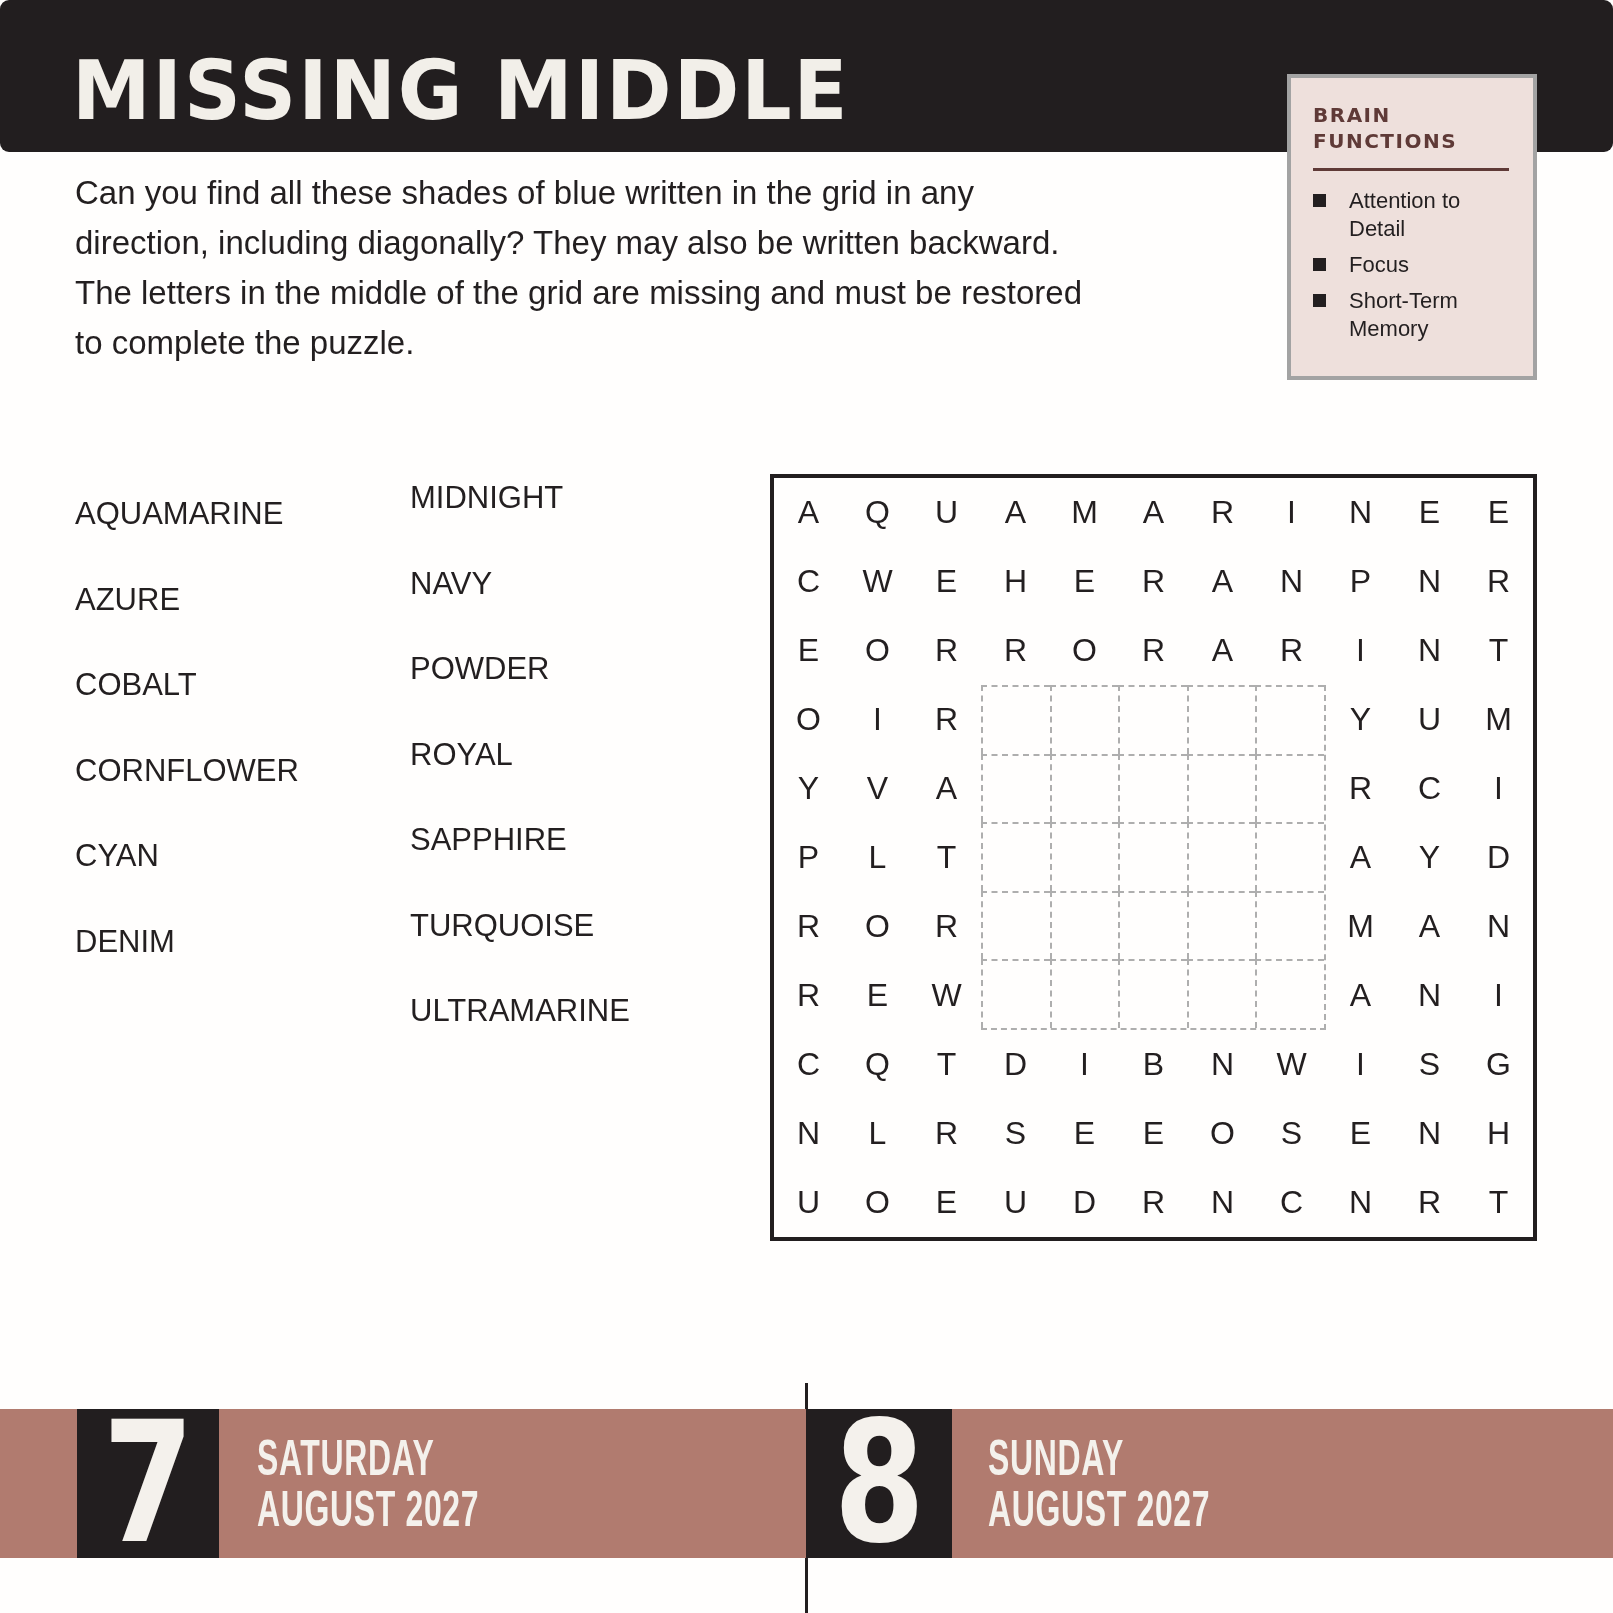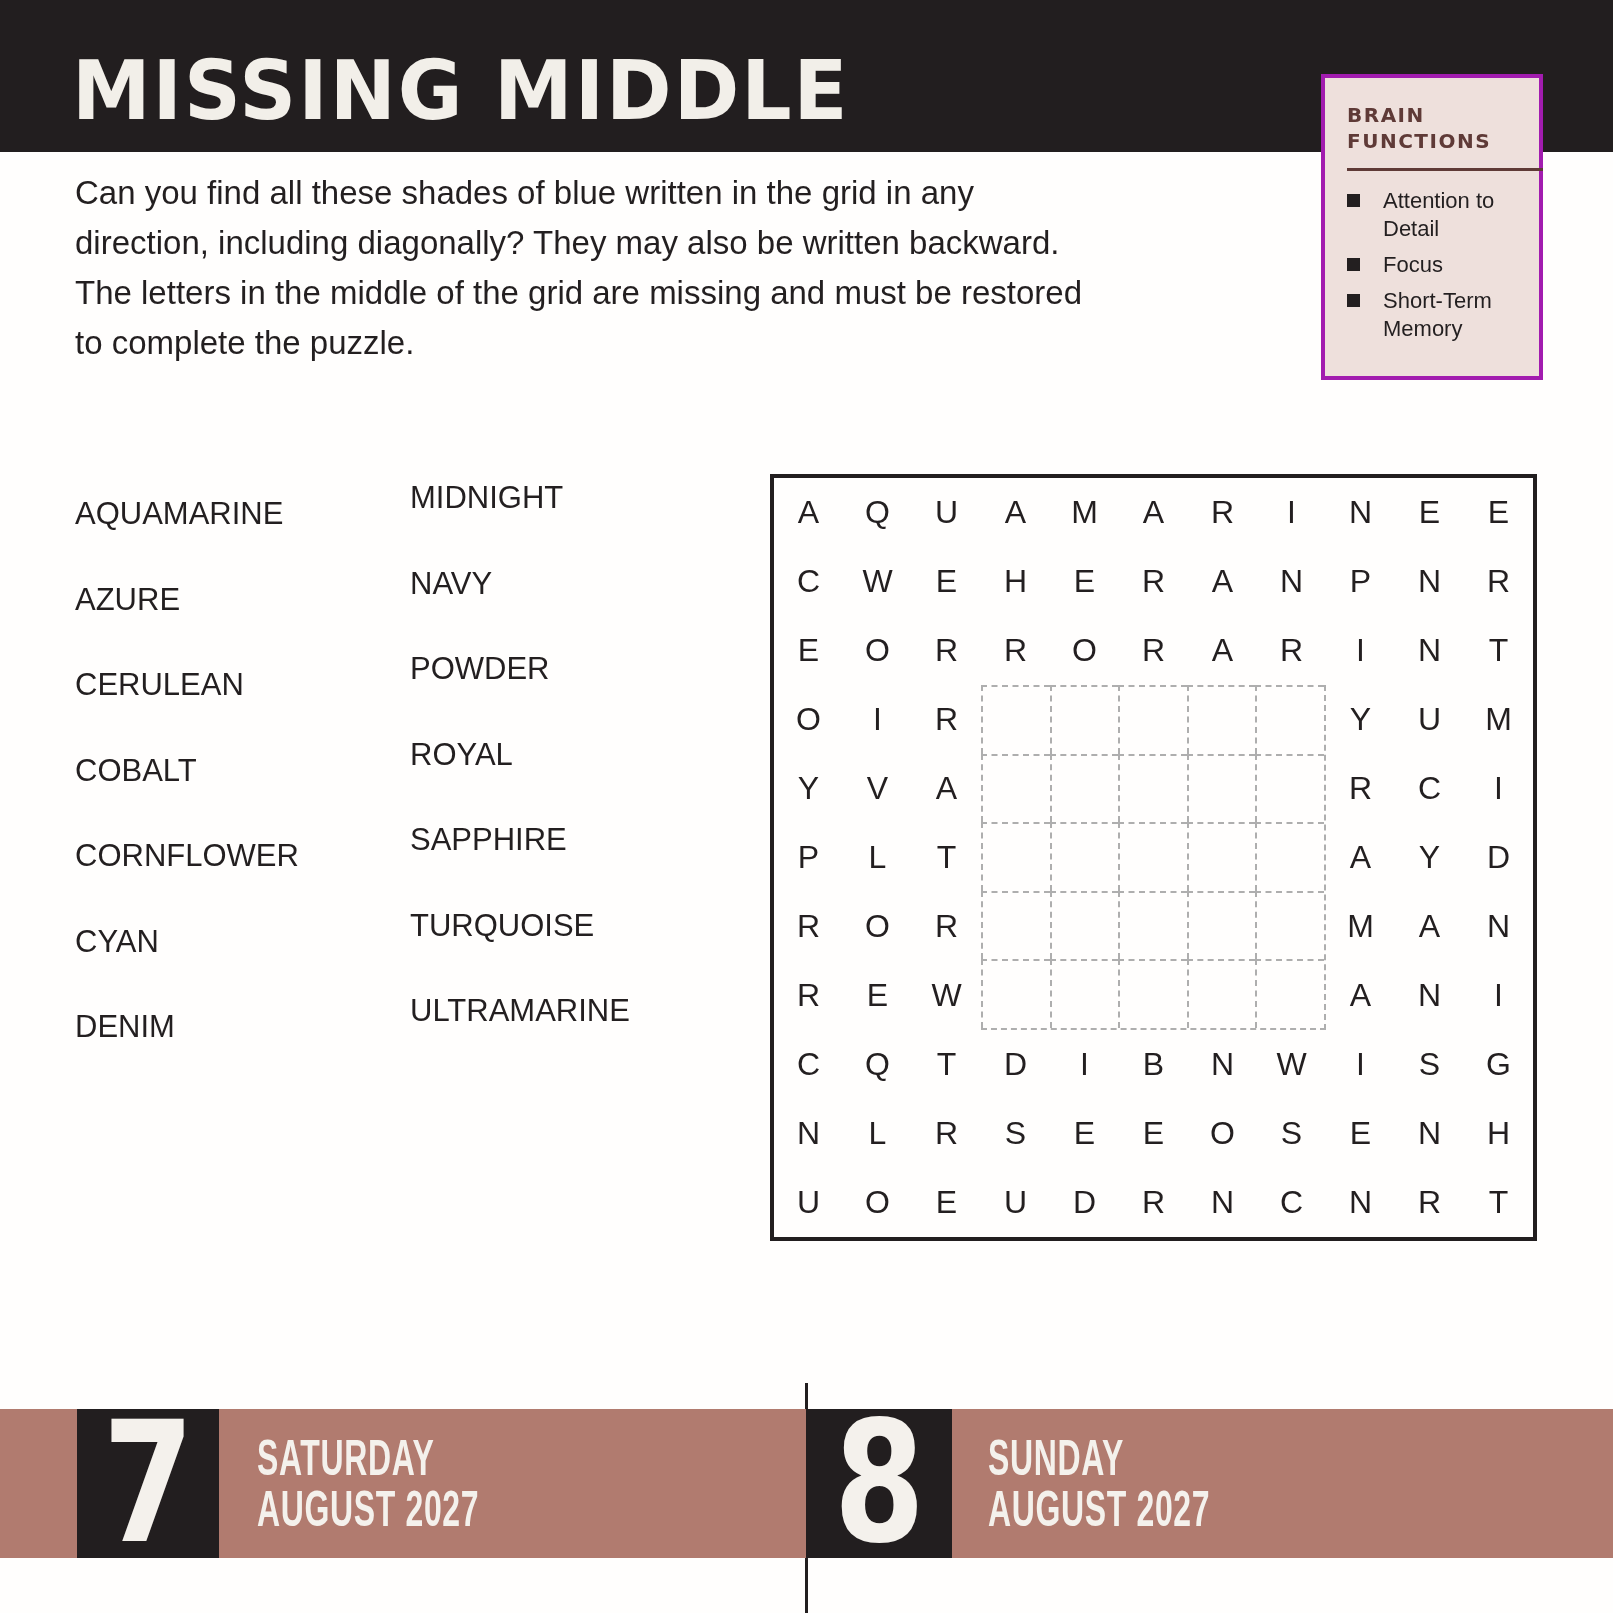--- a/index.html
+++ b/index.html
@@ -1,30 +1,30 @@
 <!DOCTYPE html>
 <html><head>
 <meta charset="utf-8">
 <style>
   html,body{margin:0;padding:0;background:#fff;}
   #page{
     position:relative;width:1613px;height:1613px;overflow:hidden;
     background:#fffefd;font-family:"Liberation Sans",sans-serif;color:#231f20;
   }
   
-  .header-bar{position:absolute;left:0;top:0;width:1613px;height:152px;background:#221e1f;}
+  .header-bar{position:absolute;left:0;top:0;width:1613px;height:152px;background:#221e1f;border-radius:9px;}
   .page-title{
     position:absolute;left:72px;top:50px;
     font-family:"DejaVu Sans",sans-serif;font-weight:bold;font-size:79px;line-height:1;
     letter-spacing:2px;color:#f2efe9;transform:scaleY(1.04);transform-origin:0 0;white-space:nowrap;
   }
   
   .brain-box{
-    position:absolute;left:1321px;top:74px;width:222px;height:306px;box-sizing:border-box;
-    background:#eee0dc;border:4px solid #a21caf;padding:24px 14px 0 22px;z-index:6;
+    position:absolute;left:1287px;top:74px;width:250px;height:306px;box-sizing:border-box;
+    background:#eee0dc;border:4px solid #a3a3a3;padding:24px 14px 0 22px;z-index:6;
   }
   .brain-heading{
     font-family:"DejaVu Sans",sans-serif;font-weight:bold;font-size:20px;line-height:26px;
     letter-spacing:1.5px;color:#5f3a37;width:180px;
   }
   .brain-rule{border:none;border-top:3px solid #5f3a37;width:196px;margin:14px 0 0 0;}
   .brain-list{list-style:none;margin:16px 0 0 0;padding:0;font-size:22px;line-height:28px;color:#231f20;}
   .brain-list li{position:relative;padding-left:36px;margin-bottom:8px;}
   .brain-list li::before{content:"";position:absolute;left:0;top:7px;width:13px;height:13px;background:#231f20;}
   
@@ -88,21 +88,20 @@
   <div class="intro" id="intro">
       <div>Can you find all these shades of blue written in the grid in any</div>
       <div>direction, including diagonally? They may also be written backward.</div>
       <div>The letters in the middle of the grid are missing and must be restored</div>
       <div>to complete the puzzle.</div>
     </div>
 
   <ul class="words-col" id="words-col-1">
       <li>AQUAMARINE</li>
       <li>AZURE</li>
-      <li>CERULEAN</li>
       <li>COBALT</li>
       <li>CORNFLOWER</li>
       <li>CYAN</li>
       <li>DENIM</li>
     </ul>
   <ul class="words-col" id="words-col-2">
       <li>MIDNIGHT</li>
       <li>NAVY</li>
       <li>POWDER</li>
       <li>ROYAL</li>

